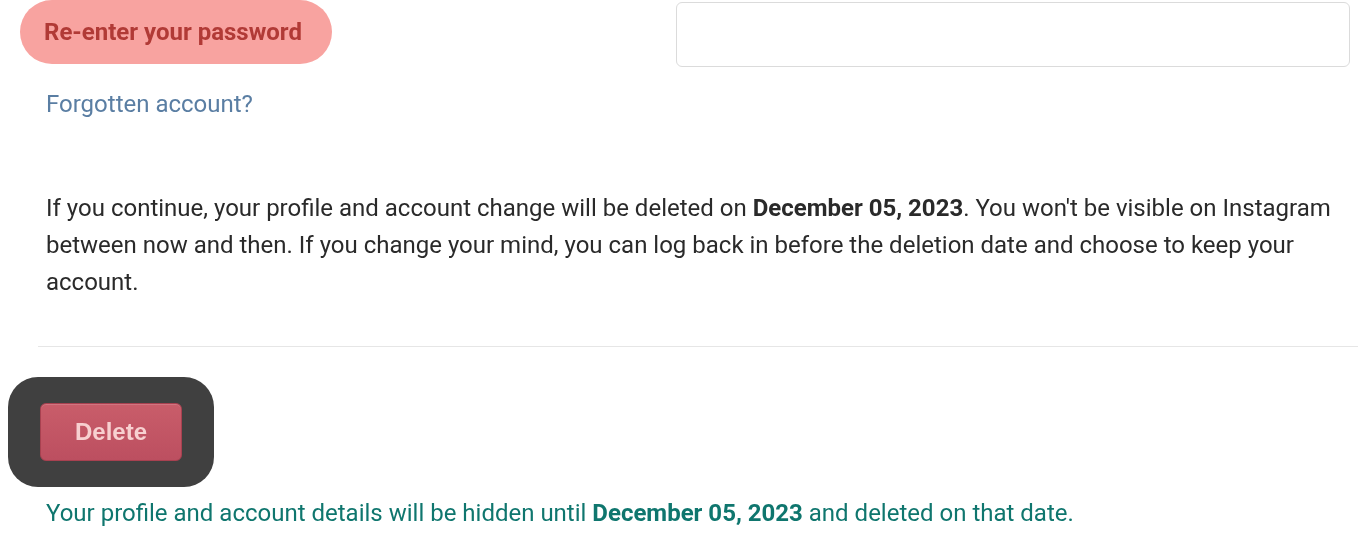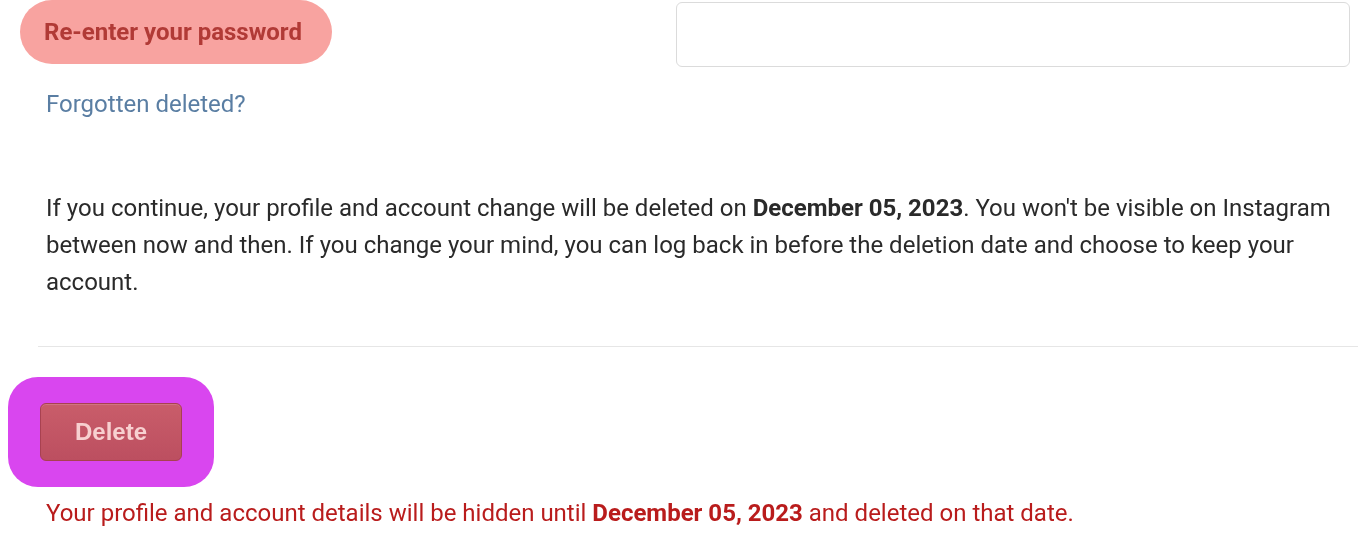--- a/index.html
+++ b/index.html
@@ -70,58 +70,58 @@
     border-top: 1px solid #e6e6e6;
     margin-left: -8px;
     margin-bottom: 30px;
     width: 1320px;
   }
   .delete-row {
     margin-left: -38px;
     margin-bottom: 12px;
   }
   .highlight-block {
-    background: #d946ef;
+    background: #404040;
     border-radius: 30px;
     padding: 26px 32px 26px 32px;
     display: inline-block;
   }
   .delete-button {
     background: linear-gradient(#c95d6a, #bc4f60);
     border: 1px solid #a84150;
     border-radius: 6px;
     color: #f7d0d0;
     font-size: 24px;
     font-weight: 700;
     padding: 14px 34px;
     cursor: pointer;
     box-shadow: inset 0 1px 0 rgba(255,255,255,0.15);
   }
   .footer-text {
     font-size: 24px;
-    color: #b91c1c;
+    color: #0f766e;
     margin-top: 6px;
   }
   .footer-text .bold-date {
     font-weight: 700;
   }
 </style>
 </head>
 <body>
 
 <div class="container">
 
   <div class="row-top">
     <div class="highlight-pill">
       <span class="label-reenter">Re-enter your password</span>
     </div>
     <input type="password" class="password-input" value="" style="">
   </div>
 
-  <a href="#" class="forgot-link">Forgotten deleted?</a>
+  <a href="#" class="forgot-link">Forgotten account?</a>
 
   <p class="info-paragraph">
     <span>If you continue, your profile and account change will be deleted on </span><span class="bold-date">December 05, 2023</span><span>. You won't be visible on Instagram between now and then. If you change your mind, you can log back in before the deletion date and choose to keep your account.</span>
   </p>
 
   <hr class="divider">
 
   <div class="delete-row">
     <div class="highlight-block">
       <button class="delete-button">Delete</button>

